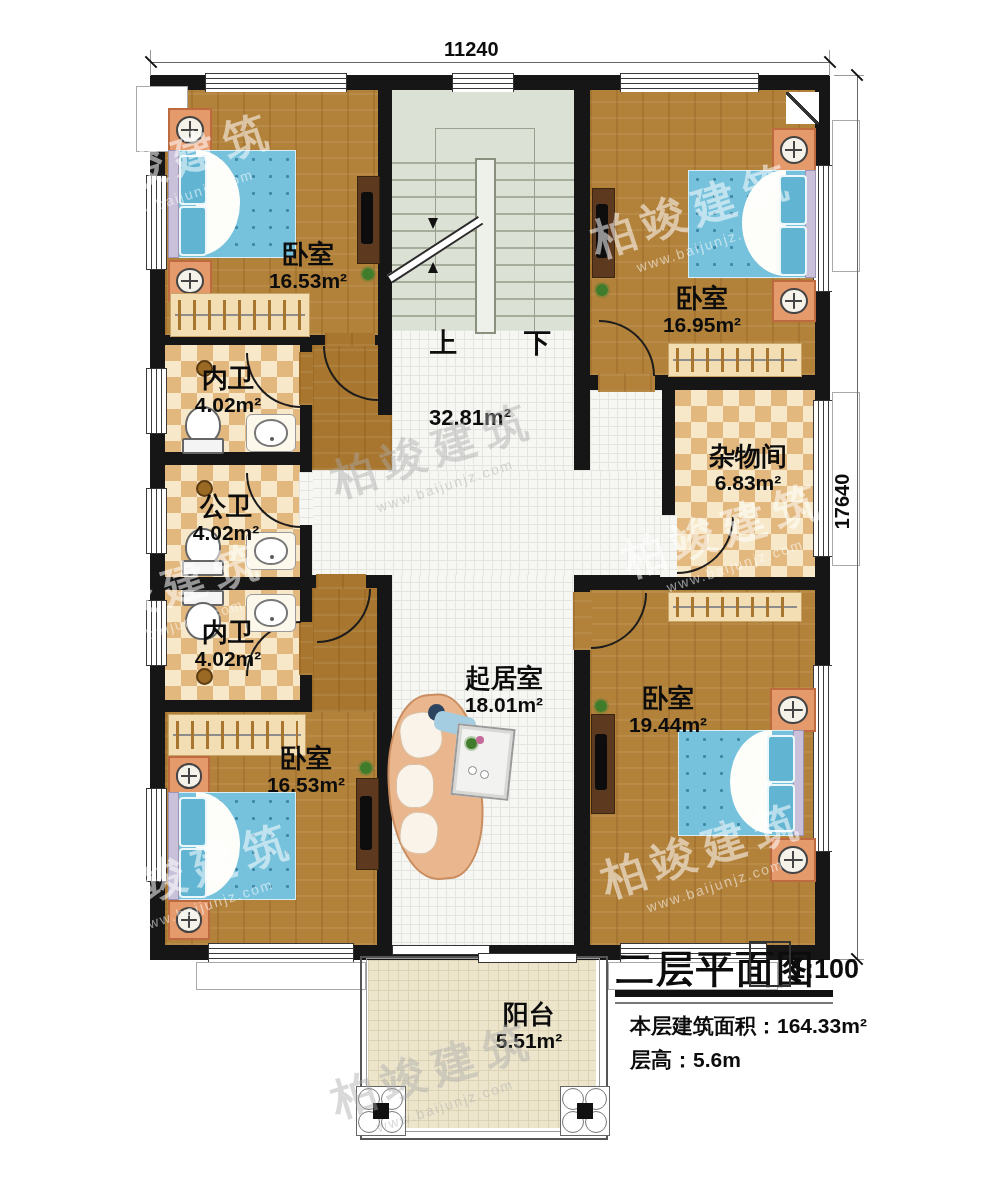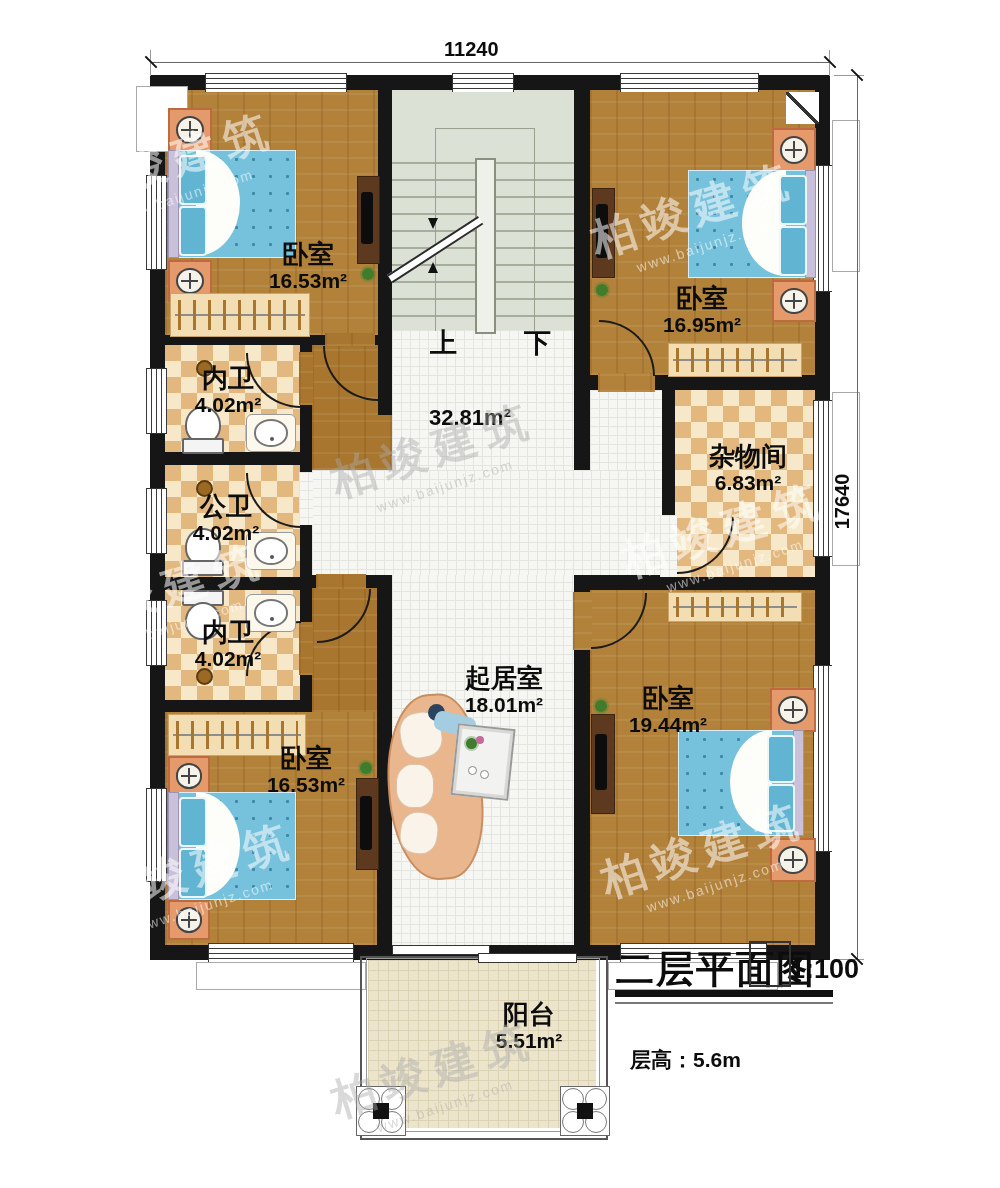--- a/index.html
+++ b/index.html
@@ -373,15 +373,16 @@
   <div class="wm abs gray" style="left:330px;top:1040px;">
     <div class="b">柏竣建筑</div>
       <div class="u">www.baijunjz.com</div>
     </div>
 
   <div class="abs t-title" style="left:616px;top:944px;">二层平面图</div>
   <div class="abs" style="left:749px;top:941px;width:38px;height:42px;border:2px solid #333;"></div>
   <div class="abs t-scale" style="left:790px;top:954px;">1:100</div>
   <div class="abs" style="left:615px;top:990px;width:218px;height:7px;background:#111;"></div>
   <div class="abs" style="left:615px;top:1002px;width:218px;height:2px;background:#777;"></div>
+  <div class="abs t-info" style="left:630px;top:1012px;">本层建筑面积：164.33m²</div>
   <div class="abs t-info" style="left:630px;top:1046px;">层高：5.6m</div>
 
 </div>
 
 </body></html>

